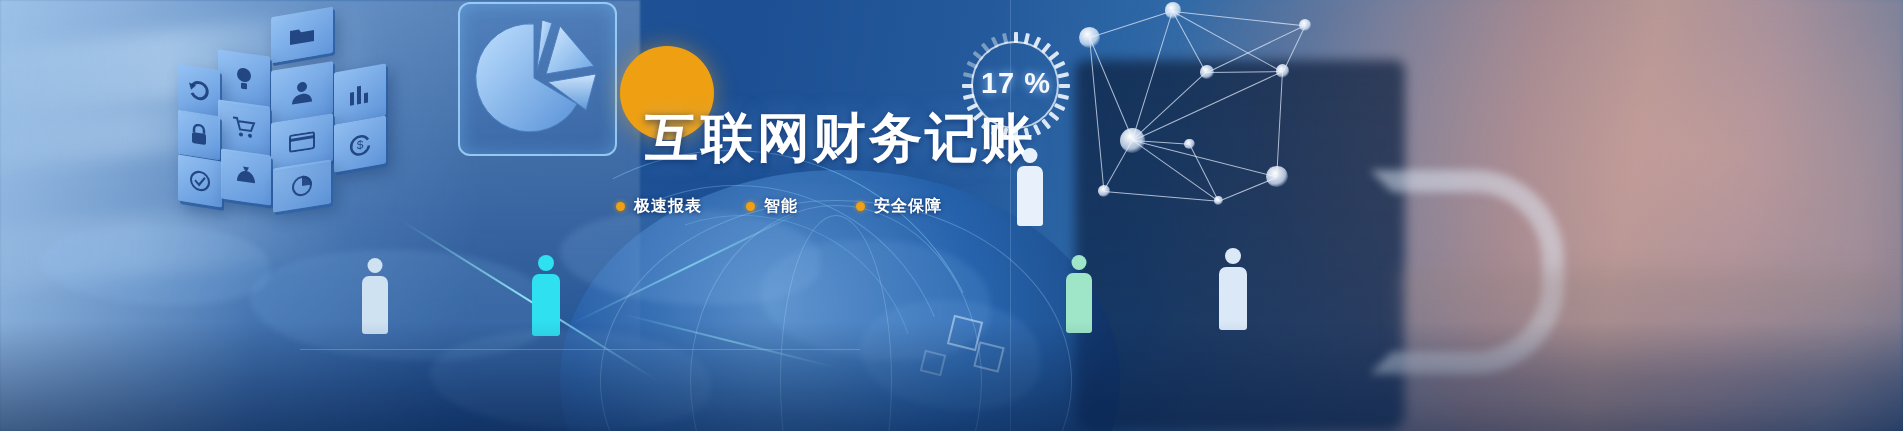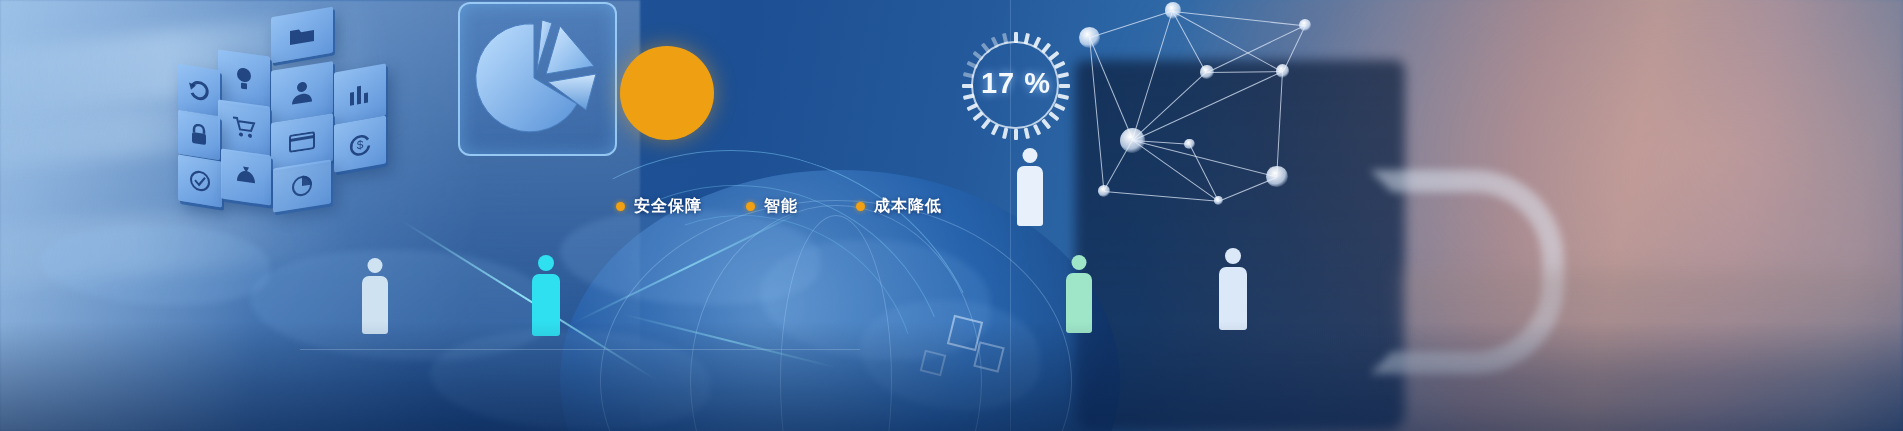--- a/index.html
+++ b/index.html
@@ -313,20 +313,21 @@
 
       <path d="M77 66 L82 16 L92 19 Z" fill="url(#pg2)" stroke="#4a7fc0" stroke-width="1"></path>
 
       <path d="M86 70 L100 22 L134 62 Z" fill="url(#pg2)" stroke="#4a7fc0" stroke-width="1"></path>
 
       <path d="M88 78 L136 70 L126 106 Z" fill="url(#pg3)" stroke="#4a7fc0" stroke-width="1"></path>
     </svg>
   </div>
 
   <div class="orange-disc"></div>
+  <div class="headline">互联网财务记账</div>
 
   <div class="gauge">
     <div class="gauge-ring"></div>
     <div class="gauge-text">17 %</div>
     <div id="gauge-ticks">
         <div class="tick" style="transform: translate(-2px, -54px) rotate(0deg); opacity: 0.95;"></div>
         <div class="tick" style="transform: translate(-2px, -54px) rotate(12.8571deg); opacity: 0.95;"></div>
         <div class="tick" style="transform: translate(-2px, -54px) rotate(25.7143deg); opacity: 0.95;"></div>
         <div class="tick" style="transform: translate(-2px, -54px) rotate(38.5714deg); opacity: 0.95;"></div>
         <div class="tick" style="transform: translate(-2px, -54px) rotate(51.4286deg); opacity: 0.95;"></div>
@@ -353,29 +354,29 @@
         <div class="tick" style="transform: translate(-2px, -54px) rotate(321.429deg); opacity: 0.45;"></div>
         <div class="tick" style="transform: translate(-2px, -54px) rotate(334.286deg); opacity: 0.45;"></div>
         <div class="tick" style="transform: translate(-2px, -54px) rotate(347.143deg); opacity: 0.45;"></div>
       </div>
   </div>
 
   <div class="features">
     <div class="feat-row">
       <div class="feat col-a">
         <span class="dot"></span>
-        <span class="lbl">安全保障</span>
+        <span class="lbl">极速报表</span>
       </div>
       <div class="feat col-b">
         <span class="dot"></span>
         <span class="lbl">智能</span>
       </div>
       <div class="feat">
         <span class="dot"></span>
-        <span class="lbl">成本降低</span>
+        <span class="lbl">安全保障</span>
       </div>
     </div>
   </div>
 
   <div class="person" style="left:358px;top:258px;width:34px;height:78px;">
     <div class="p-head" style="top:0;width:15px;height:15px;background:#cfe2f2;"></div>
     <div class="p-body" style="top:18px;width:26px;height:58px;background:#cfe2f2;"></div>
   </div>
   <div class="person" style="left:528px;top:255px;width:36px;height:84px;">
     <div class="p-head" style="top:0;width:16px;height:16px;background:#2fe0f0;"></div>

